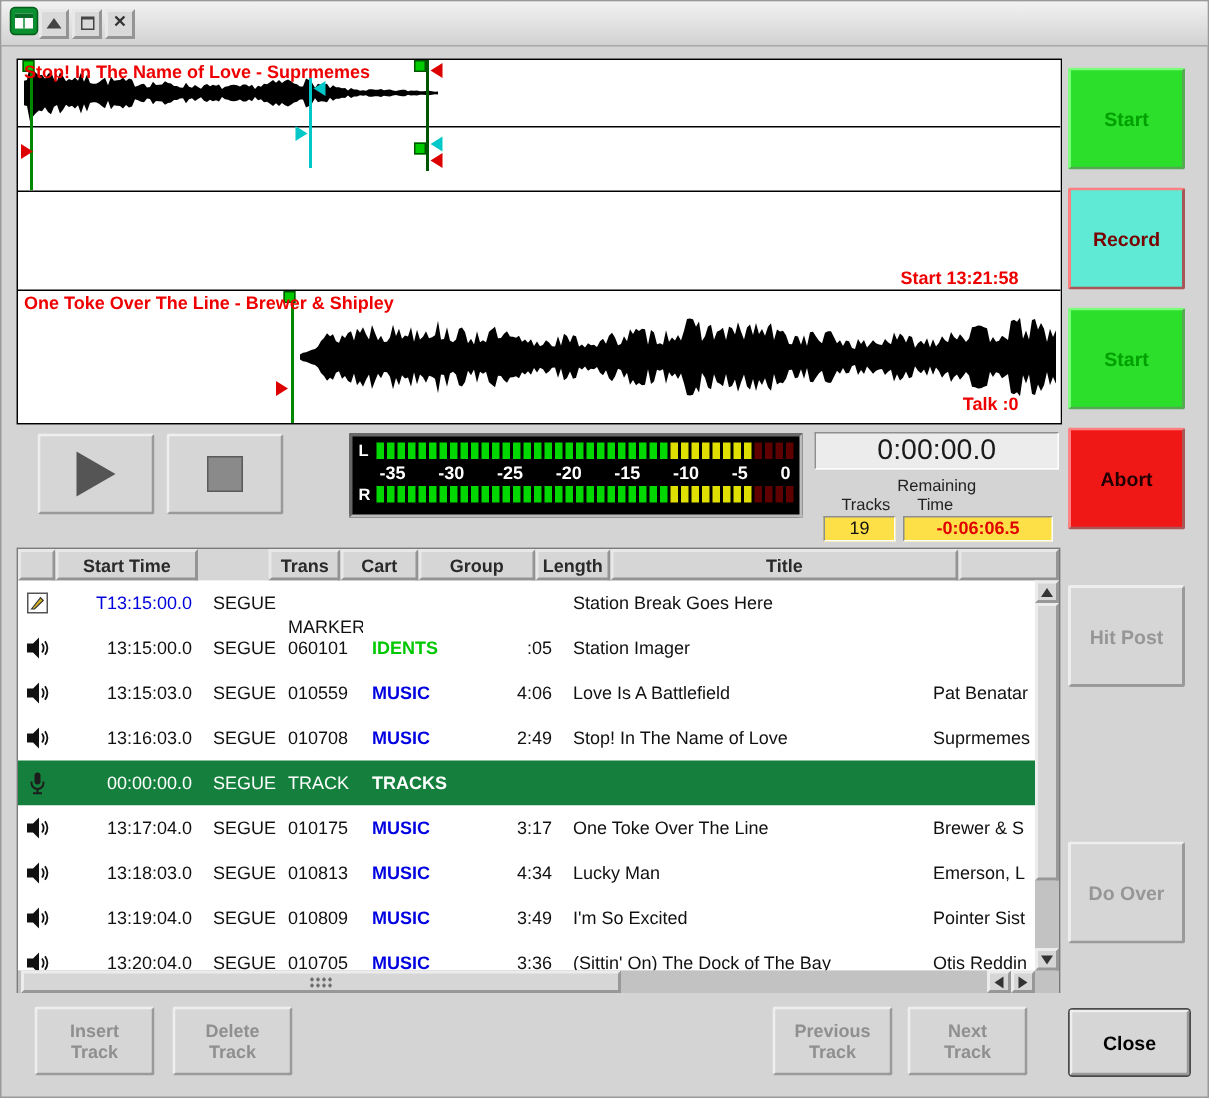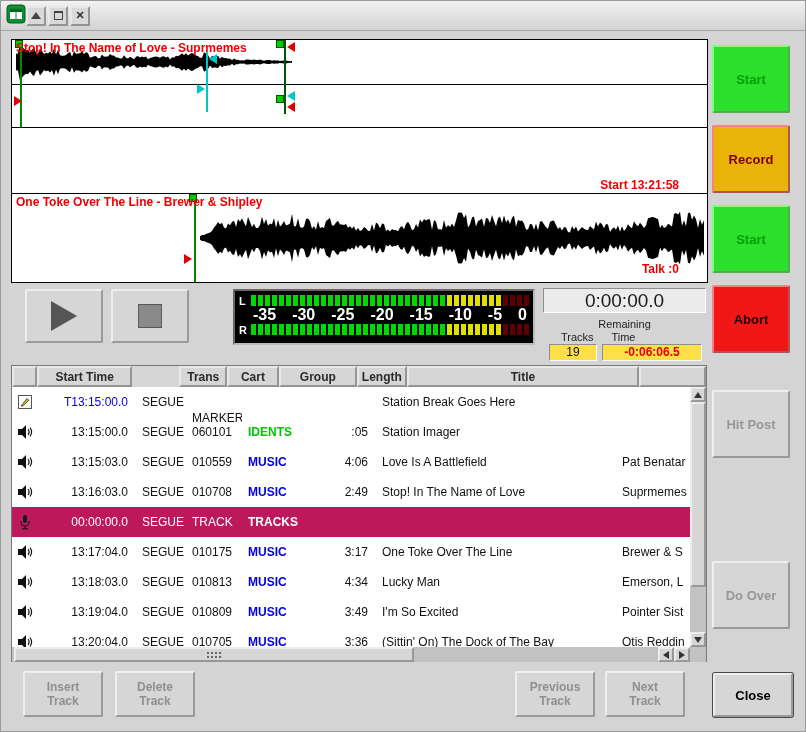--- a/index.html
+++ b/index.html
@@ -44,48 +44,48 @@
   .stop-btn{position:absolute;left:110px;top:288px;width:78px;height:54px;}
   .playtri{width:0;height:0;border-top:15px solid transparent;border-bottom:15px solid transparent;border-left:26px solid #555;}
   .stopsq{width:24px;height:24px;background:#8a8a8a;border:1px solid #5a5a5a;}
 
   
   .meter{position:absolute;left:232px;top:288px;width:302px;height:56px;background:#000;border:2px inset #bbb;padding:2px 4px;}
   .mrow{display:flex;align-items:center;height:15px;}
   .mlabel{width:12px;color:#fff;font-weight:bold;font-size:11px;}
   .segs{flex:1;display:flex;gap:2px;height:11px;align-items:stretch;}
   .seg{width:5px;height:11px;display:inline-block;}
-  .mscale{height:14px;display:flex;justify-content:space-between;padding-left:14px;padding-right:2px;color:#fff;font-size:16px;font-weight:bold;align-items:center;}
+  .mscale{height:14px;display:flex;justify-content:space-between;padding-left:14px;padding-right:2px;color:#fff;font-size:12px;font-weight:bold;align-items:center;}
 
   
   .elapsed{position:absolute;left:542px;top:287px;width:163px;height:25px;background:#ececec;border:1px solid;border-color:#8e8e8e #fdfdfd #fdfdfd #8e8e8e;font-size:19px;text-align:center;line-height:23px;color:#1a1a1a;}
   .remlbl{position:absolute;left:542px;top:317px;width:163px;text-align:center;font-size:11px;color:#222;}
   .remrow{position:absolute;left:542px;top:330px;width:163px;display:flex;font-size:11px;color:#222;}
   .remrow span:first-child{width:42%;text-align:center;}
   .remrow span:last-child{width:58%;text-align:left;}
   .valrow{position:absolute;left:548px;top:343px;width:157px;display:flex;gap:5px;}
   .valbox{height:17px;background:#fde047;border:1px solid;border-color:#8e8e8e #fdfdfd #fdfdfd #8e8e8e;text-align:center;font-size:12px;line-height:15px;}
   .valbox.tracksv{width:48px;}
   .valbox.timev{width:100px;color:#e00000;font-weight:bold;}
 
   
   .sidebtn{position:absolute;left:711px;width:78px;height:68px;font-weight:bold;font-size:13px;}
   .sb-green{background:#2bdf2b;border:2px outset #7dff7d;color:#00a000;}
-  .sb-red{background:#eab308;border:2px outset #ff8080;color:#7a0000;}
+  .sb-red{background:#5eead4;border:2px outset #ff8080;color:#7a0000;}
   .sb-red-dark{background:#f01717;border:2px outset #ff8080;color:#200000;}
   .sb-disabled{color:#969696;}
 
   
   .logtable{position:absolute;left:10px;top:364px;width:696px;height:297px;background:#fff;border:1px solid #7a7a7a;}
   .thead{display:flex;height:21px;background:#d6d6d6;}
   .hcell{border:2px outset #e8e8e8;font-weight:bold;font-size:12px;color:#2a2a2a;display:flex;align-items:center;justify-content:center;overflow:hidden;white-space:nowrap;}
   .tbodywrap{position:relative;height:260px;display:flex;}
   .tbody{width:678px;overflow:hidden;}
   .trow{display:flex;height:30px;align-items:center;background:#fff;}
-  .trow.sel{background:#be185d;color:#fff;}
+  .trow.sel{background:#15803d;color:#fff;}
   .tcell{overflow:hidden;white-space:nowrap;font-size:12px;flex-shrink:0;}
   .c-icon{display:flex;align-items:center;justify-content:center;}
   .c-start{text-align:right;padding-right:10px;}
   .c-trans{padding-left:4px;}
   .c-cart{padding-left:4px;}
   .c-group{padding-left:6px;font-weight:bold;}
   .c-length{text-align:right;padding-right:8px;}
   .c-title{padding-left:6px;}
   .c-artist{padding-left:2px;}
   .trow.sel .tcell{color:#fff !important;}

